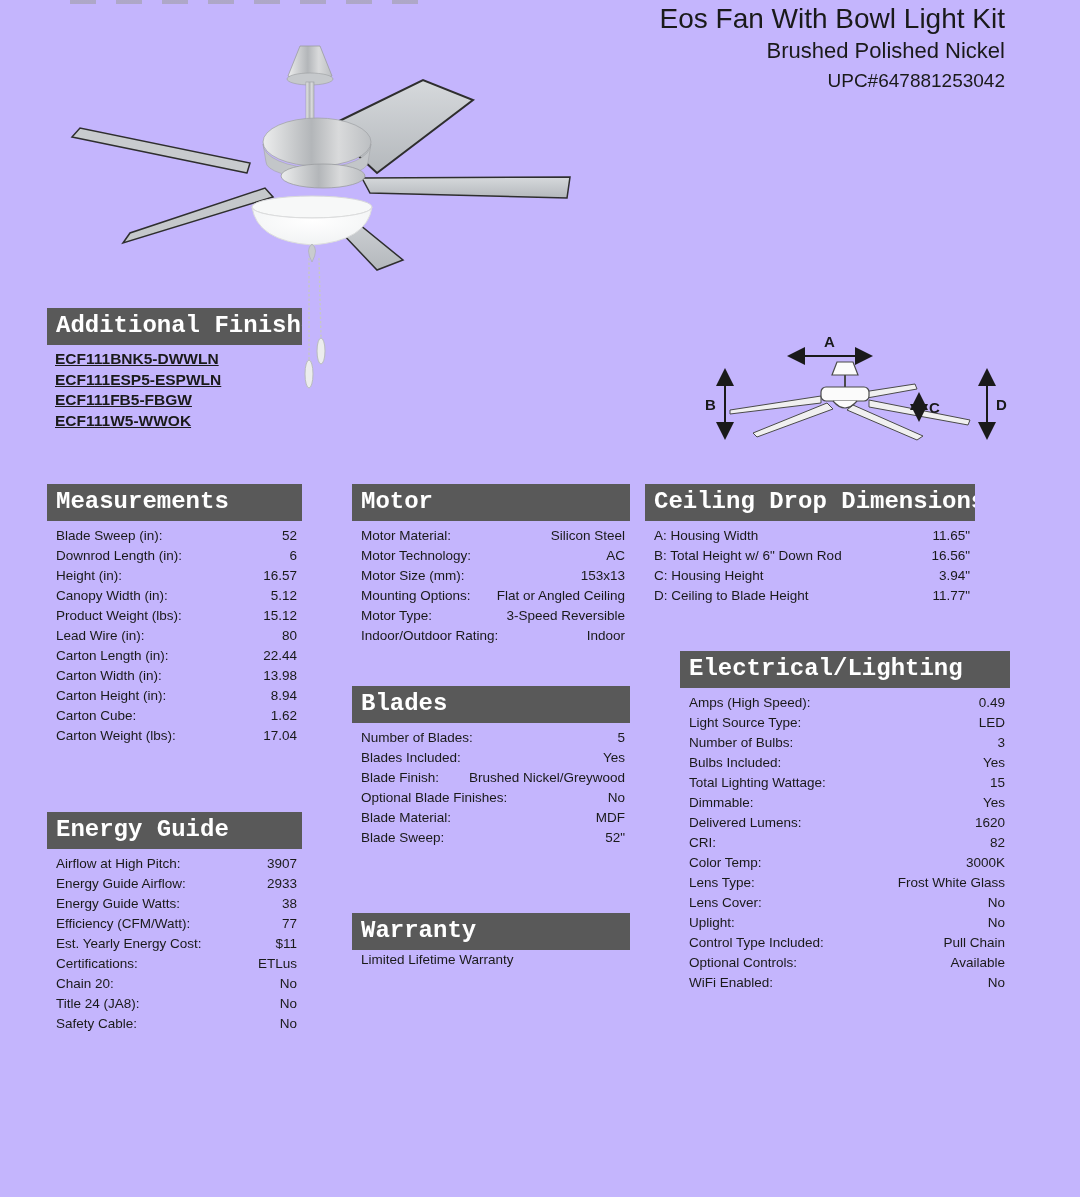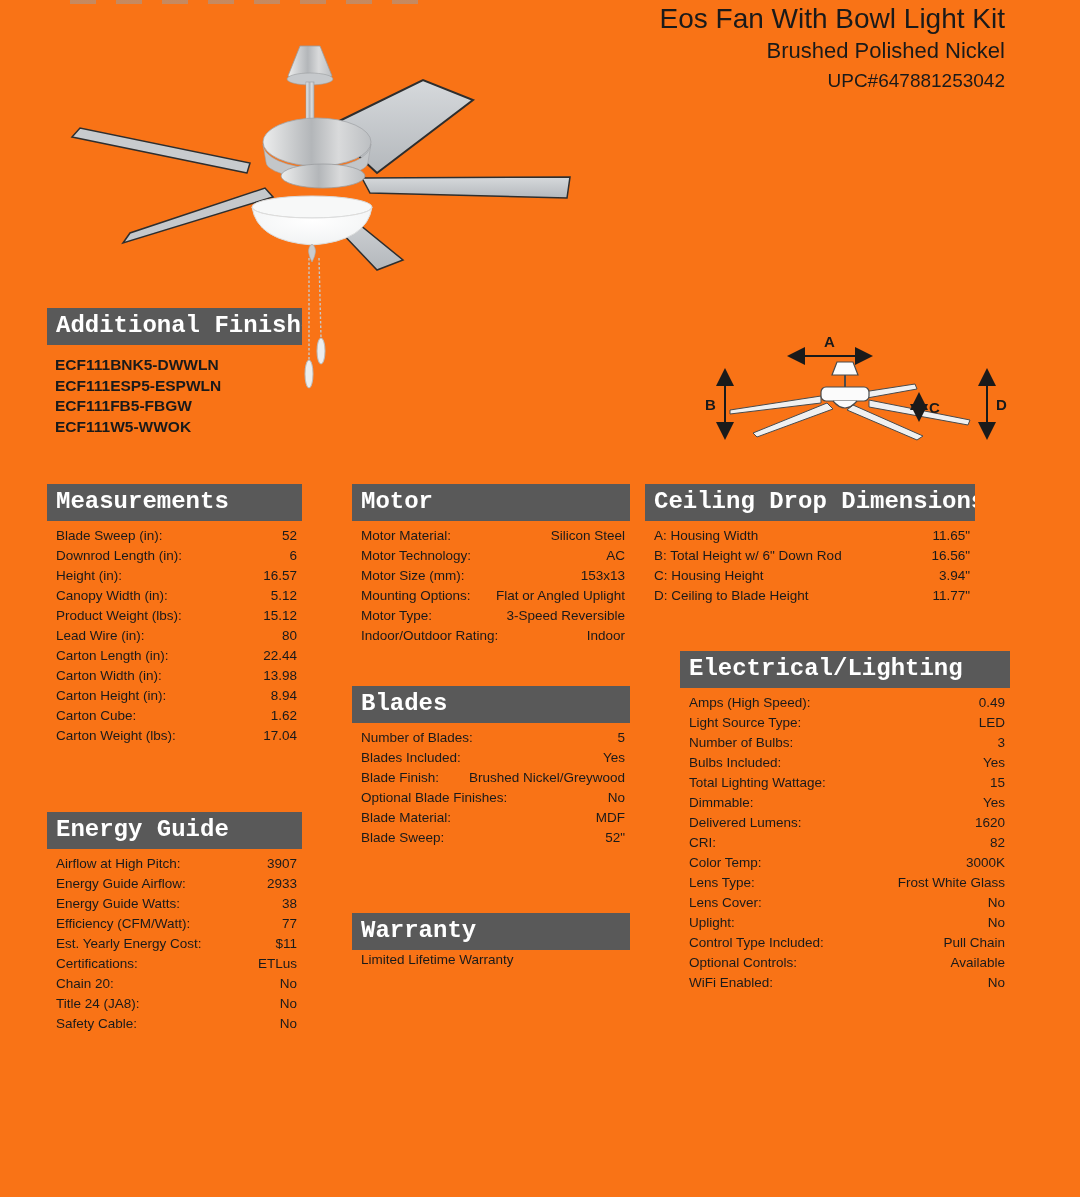--- a/index.html
+++ b/index.html
@@ -1,34 +1,34 @@
 <!DOCTYPE html>
 <html style="--header-bg: #595959; --header-fg: #ffffff; --body-fg: #1a1a1a;"><head>
 <meta charset="utf-8">
 <style>
   html,body{margin:0;padding:0;background:#ffffff;}
-  .page{position:relative;width:1080px;height:1197px;background:#f97316;overflow:hidden;
+  .page{position:relative;width:1080px;height:1197px;background:#c4b5fd;overflow:hidden;
         font-family:"Liberation Sans", sans-serif;color:var(--body-fg,#1a1a1a);}
   .top-crop{position:absolute;left:70px;top:0;width:362px;height:4px;
         background:repeating-linear-gradient(90deg,#9c9c9c 0 26px,transparent 26px 46px);opacity:.55;}
   .fan-img{position:absolute;left:60px;top:30px;width:620px;height:400px;}
   .title-block{position:absolute;top:2px;right:75px;text-align:right;}
   .title-main{font-size:28px;line-height:34px;}
   .title-sub{font-size:22px;line-height:30px;}
   .title-upc{font-size:19px;line-height:29px;}
   .spec-section{position:absolute;}
   .sec-header{background:var(--header-bg,#595959);color:var(--header-fg,#fff);
         font-weight:bold;font-size:24px;line-height:28px;padding:4px 4px 5px 9px;
         white-space:nowrap;overflow:hidden;font-family:Liberation Mono, monospace;}
   .rows{margin-top:5px;}
   .spec-row{display:flex;justify-content:space-between;align-items:baseline;
         font-size:13.5px;line-height:20px;padding:0 5px 0 9px;}
   .spec-label{white-space:nowrap;}
   .spec-value{white-space:nowrap;text-align:right;margin-left:8px;}
-  .finish-list{margin-top:10px;padding-left:8px;}
+  .finish-list{margin-top:4px;padding-left:8px;text-decoration:underline;}
   .finish-code{font-weight:bold;font-size:15.5px;line-height:20.5px;}
   .warranty-text{font-size:13.5px;line-height:20px;padding-left:9px;}
   .dim-diagram{position:absolute;left:695px;top:330px;width:320px;height:135px;}
   svg text.dim-label{font-family:"Liberation Sans",sans-serif;font-weight:bold;font-size:15px;fill:#1a1a1a;}
 </style>
 </head>
 <body>
 
 <div class="page">
 
@@ -222,21 +222,21 @@
         <div class="spec-row">
           <span class="spec-label">Motor Technology:</span>
           <span class="spec-value">AC</span>
         </div>
         <div class="spec-row">
           <span class="spec-label">Motor Size (mm):</span>
           <span class="spec-value">153x13</span>
         </div>
         <div class="spec-row">
           <span class="spec-label">Mounting Options:</span>
-          <span class="spec-value">Flat or Angled Uplight</span>
+          <span class="spec-value">Flat or Angled Ceiling</span>
         </div>
         <div class="spec-row">
           <span class="spec-label">Motor Type:</span>
           <span class="spec-value">3-Speed Reversible</span>
         </div>
         <div class="spec-row">
           <span class="spec-label">Indoor/Outdoor Rating:</span>
           <span class="spec-value">Indoor</span>
         </div>
       </div>

